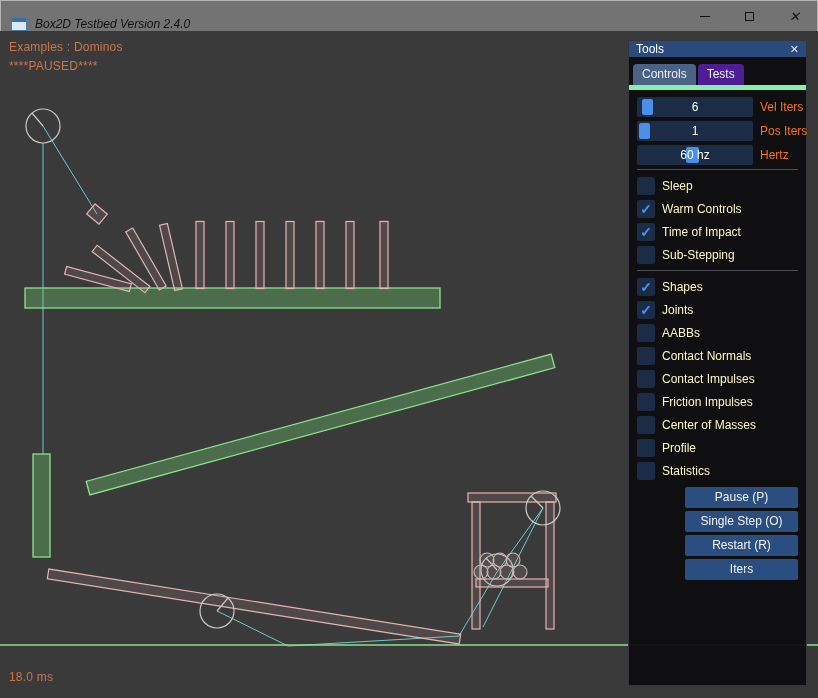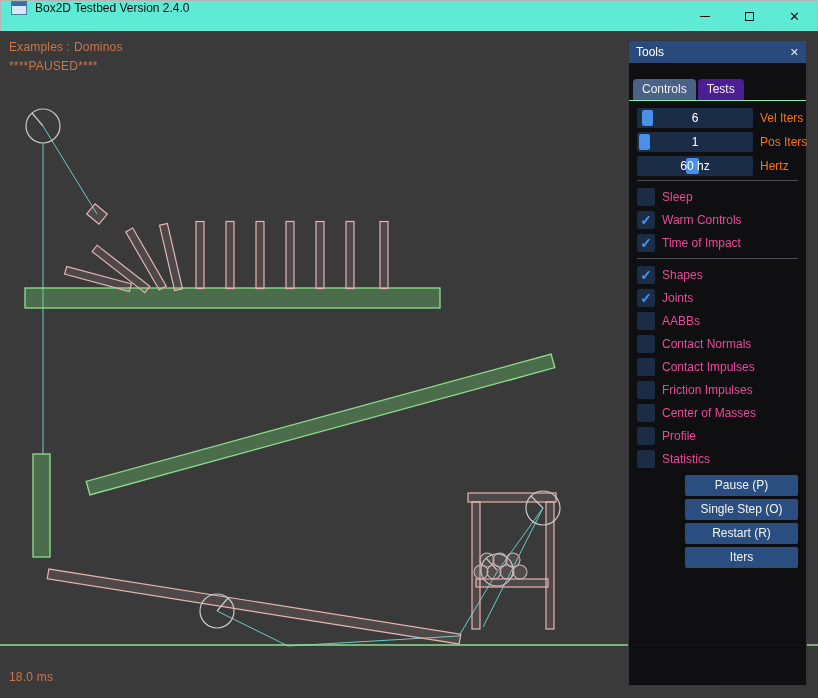--- a/index.html
+++ b/index.html
@@ -1,56 +1,56 @@
 <!DOCTYPE html>
 <html><head>
 <meta charset="utf-8">
 <style>
   html,body{margin:0;padding:0;background:#202020;}
   body{width:818px;height:698px;overflow:hidden;font-family:"Liberation Sans",sans-serif;}
   .window{position:relative;width:818px;height:698px;background:#383838;overflow:hidden;}
 
   
-  .titlebar{position:absolute;top:0;left:0;right:0;height:31px;background:#5eead4;display:flex;align-items:flex-start;box-sizing:border-box;border:1px solid #b5b5b5;border-bottom:none;}
+  .titlebar{position:absolute;top:0;left:0;right:0;height:31px;background:#737373;display:flex;align-items:flex-end;box-sizing:border-box;border:1px solid #b5b5b5;border-bottom:none;font-style:italic;}
   .app-icon{width:16px;height:14px;margin:0 8px 0 10px;position:relative;background:#dceaf7;border:1px solid #4a7dab;box-sizing:border-box;flex:0 0 auto;}
   .app-icon::before{content:"";position:absolute;left:0;top:0;right:0;height:4px;background:#3a6ea5;}
   .title-text{font-size:12px;color:#111;white-space:nowrap;}
   .win-controls{margin-left:auto;display:flex;height:100%;}
   .win-btn{width:45px;height:100%;display:flex;align-items:center;justify-content:center;font-size:13px;color:#111;cursor:default;}
   .glyph-min{width:10px;height:0;border-bottom:1px solid #111;display:block;}
   .glyph-max{width:9px;height:9px;border:1px solid #111;display:block;box-sizing:border-box;}
 
   
   .canvas{position:absolute;top:31px;left:0;width:720px;height:667px;background:#3a3a3a;}
   .scene{position:absolute;top:0;left:0;}
   .hud{position:absolute;font-size:12px;color:#c9764b;letter-spacing:.2px;}
 
   
   .tools-panel{position:absolute;left:628px;top:40px;width:179px;height:646px;background:rgba(13,13,16,0.95);border:1px solid rgba(110,110,130,0.4);box-sizing:border-box;color:#f0f0f0;}
-  .tools-titlebar{height:22px;background:#294a7a;display:flex;align-items:center;padding:0 7px;}
+  .tools-titlebar{height:16px;background:#294a7a;display:flex;align-items:center;padding:0 7px;}
   .tools-title{font-size:12px;color:#fff;}
   .tools-close{margin-left:auto;font-size:11px;color:#e8e8e8;cursor:default;}
-  .tabbar{display:flex;padding:16px 4px 0 4px;border-bottom:1px solid #86efac;}
+  .tabbar{display:flex;padding:7px 4px 0 4px;border-bottom:5px solid #86efac;}
   .tab{font-size:12px;color:#f0f0f0;padding:3px 9px 4px 9px;border-radius:4px 4px 0 0;margin-right:2px;cursor:default;}
   .tab.active{background:#4a6285;}
   .tab:not(.active){background:#4c1d95;}
   .tools-content{padding:6px 8px 0 8px;}
 
   .slider-row{display:flex;align-items:center;height:21px;margin-bottom:3px;}
   .slider-frame{width:116px;height:20px;background:#1b2c47;border-radius:2px;position:relative;flex:0 0 auto;}
   .slider-grab{position:absolute;top:2px;width:11px;height:16px;background:#4a8fe8;border-radius:2px;}
   .slider-value{position:absolute;inset:0;text-align:center;line-height:20px;font-size:12px;color:#fff;}
   .row-label{margin-left:7px;font-size:12px;color:#f97316;white-space:nowrap;}
 
   .separator{height:1px;background:#4d4d56;margin:4px 0 4px 0;}
 
   .check-row{display:flex;align-items:center;height:23px;}
   .checkbox{width:18px;height:18px;background:#1b2c47;border-radius:2px;display:flex;align-items:center;justify-content:center;flex:0 0 auto;}
   .checkbox .mark{color:#4296fa;font-size:14px;font-weight:bold;line-height:1;}
-  .check-label{margin-left:7px;font-size:12px;color:#ec4899;white-space:nowrap;}
+  .check-label{margin-left:7px;font-size:12px;color:#fef9c3;white-space:nowrap;}
 
   #tool-buttons{margin-top:5px;padding-left:48px;}
   .tool-button{height:21px;line-height:21px;background:#2b4e80;border-radius:2px;text-align:center;font-size:12px;color:#f4f4f4;margin-bottom:3px;cursor:default;}
 </style>
 </head>
 <body>
 
 <div class="window">
 
   <div class="titlebar">
@@ -189,20 +189,24 @@
               <span class="mark">✓</span>
             </span>
             <span class="check-label">Warm Controls</span>
           </div>
           <div class="check-row">
             <span class="checkbox">
               <span class="mark">✓</span>
             </span>
             <span class="check-label">Time of Impact</span>
           </div>
+          <div class="check-row">
+            <span class="checkbox"></span>
+            <span class="check-label">Sub-Stepping</span>
+          </div>
         </div>
       <div class="separator"></div>
       <div id="draw-checks">
           <div class="check-row">
             <span class="checkbox">
               <span class="mark">✓</span>
             </span>
             <span class="check-label">Shapes</span>
           </div>
           <div class="check-row">

